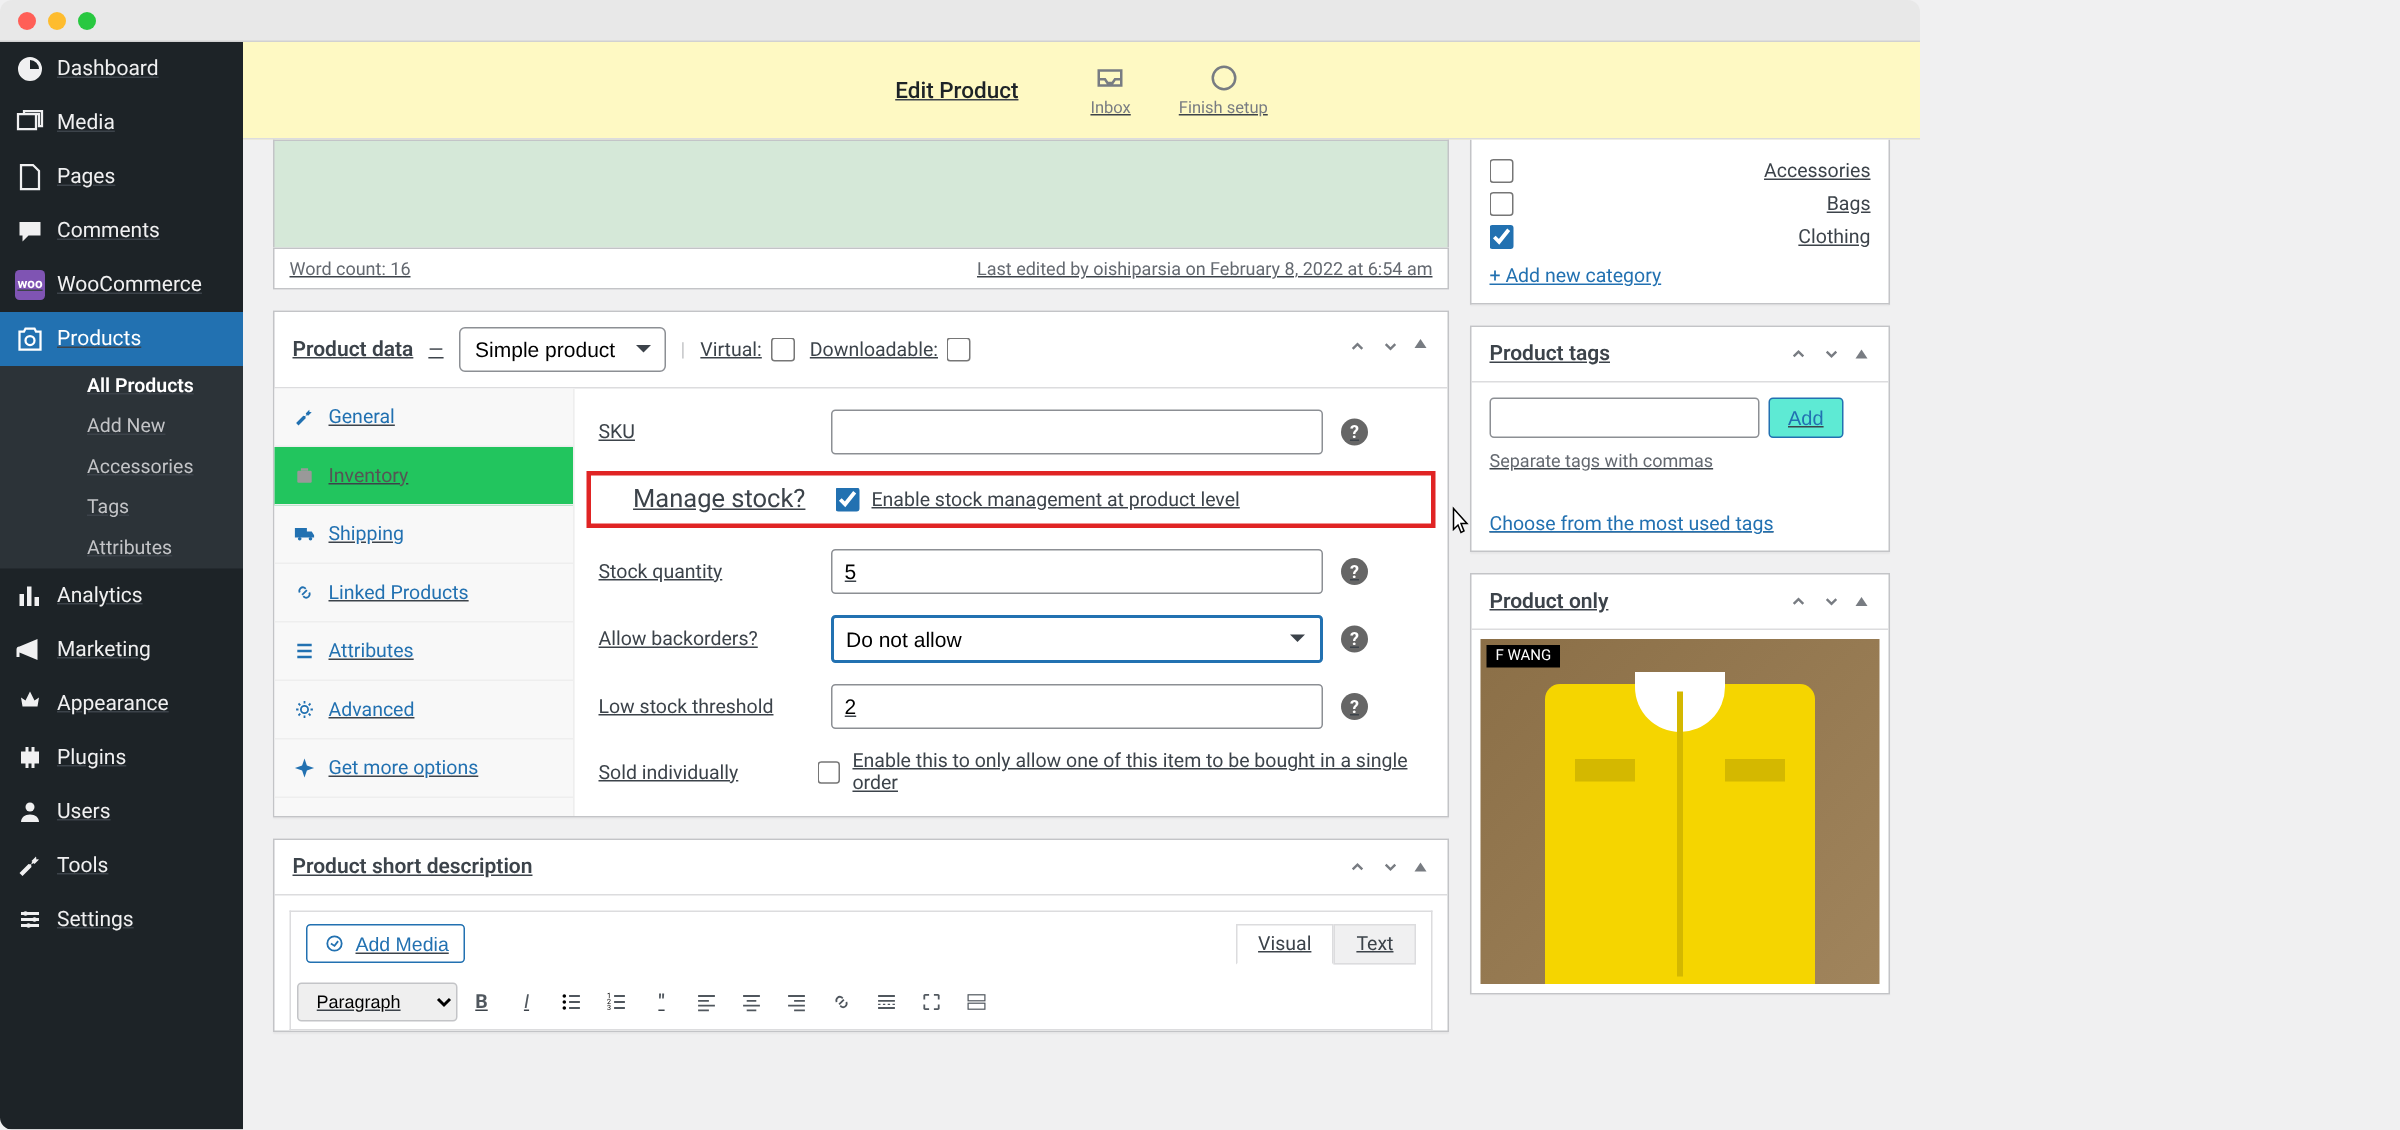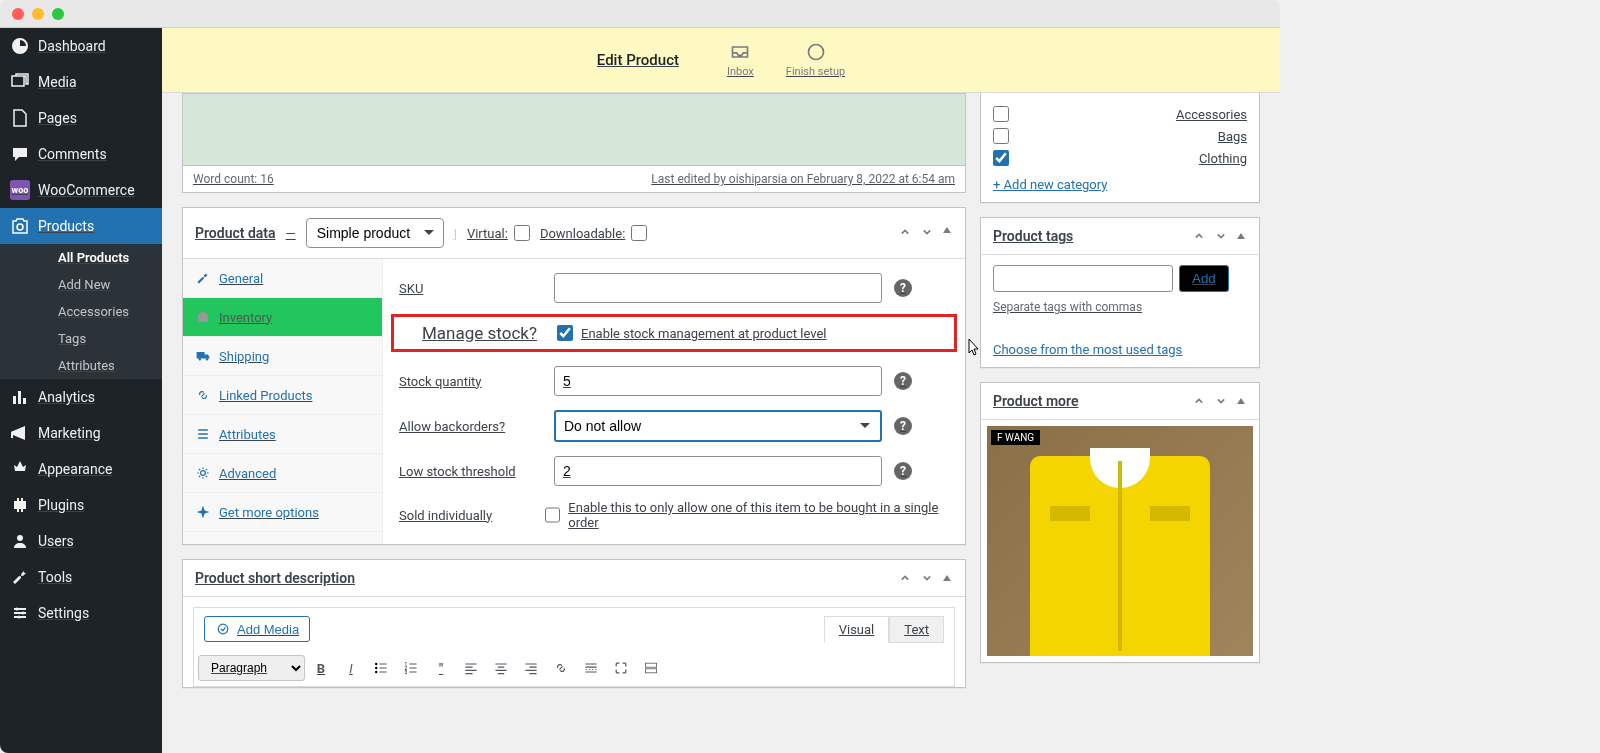--- a/index.html
+++ b/index.html
@@ -84,21 +84,21 @@
 .toolbar .tb-btn { width: 28px; height: 28px; display: flex; align-items: center; justify-content: center; cursor: pointer; color: #50575e; border-radius: 2px; }
 .sd-top { display: flex; justify-content: space-between; align-items: flex-start; padding: 8px 10px; border: 1px solid #dcdcde; border-bottom: none; background: #fff; }
 .sd-tabs { display: flex; }
 
 
 .cat-item { display: flex; align-items: center; gap: 8px; padding: 3px 0; font-size: 13px; justify-content: space-between; }
 .cat-item input { width: 16px; height: 16px; accent-color: #2271b1; }
 .add-cat-link { color: #2271b1; text-decoration: underline; font-size: 13px; cursor: pointer; margin-top: 8px; display: inline-block; }
 
 .tags-input { width: 180px; padding: 5px; border: 1px solid #8c8f94; border-radius: 3px; }
-.btn-secondary { padding: 1px 12px; border: 1px solid #2271b1; background: #000000; color: #2271b1; border-radius: 3px; cursor: pointer; }
+.btn-secondary { padding: 1px 12px; border: 1px solid #2271b1; background: #5eead4; color: #2271b1; border-radius: 3px; cursor: pointer; }
 .sep-text { font-size: 12px; color: #646970; margin-top: 8px; }
 .link-blue { color: #2271b1; text-decoration: underline; cursor: pointer; }
 
 .product-image { background: linear-gradient(135deg, #8b6f47 0%, #a0845c 100%); height: 230px; position: relative; overflow: hidden; }
 .jacket { position: absolute; left: 50%; top: 10px; transform: translateX(-50%); width: 200px; height: 220px; }
 .jacket-body { width: 180px; height: 200px; background: #f5d500; border-radius: 10px 10px 0 0; position: absolute; left: 50%; transform: translateX(-50%); top: 20px; }
 .jacket-collar { width: 60px; height: 40px; background: #fff; border-radius: 0 0 30px 30px; position: absolute; left: 50%; transform: translateX(-50%); top: 12px; }
 .brand-tag { position: absolute; top: 4px; left: 4px; background: #000; color: #fff; padding: 2px 6px; font-size: 10px; }
 </style>
 </head>
@@ -524,21 +524,21 @@
                 <input class="tags-input" style="">
                 <button class="btn-secondary">Add</button>
               </div>
               <div class="sep-text">Separate tags with commas</div>
               <div style="margin-top:28px;"><span class="link-blue">Choose from the most used tags</span></div>
             </div>
           </div>
 
           <div class="panel">
             <div class="panel-header">
-              <span>Product more</span>
+              <span>Product only</span>
               <div class="ctrls">
                 <span class="ctrl">
                     <svg width="16" height="16" viewBox="0 0 20 20">
                       <path d="M6 12l4-4 4 4" fill="none" stroke="currentColor" stroke-width="2"></path>
                     </svg>
                   </span>
                 <span class="ctrl">
                     <svg width="16" height="16" viewBox="0 0 20 20">
                       <path d="M6 8l4 4 4-4" fill="none" stroke="currentColor" stroke-width="2"></path>
                     </svg>

